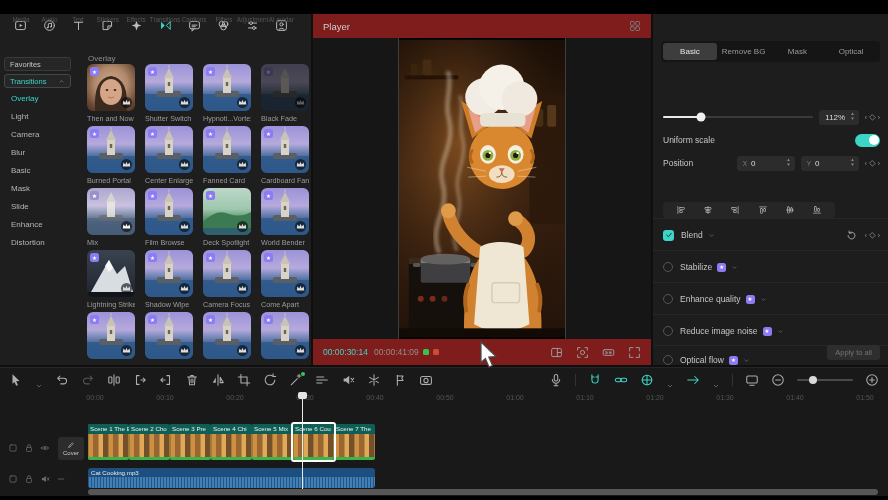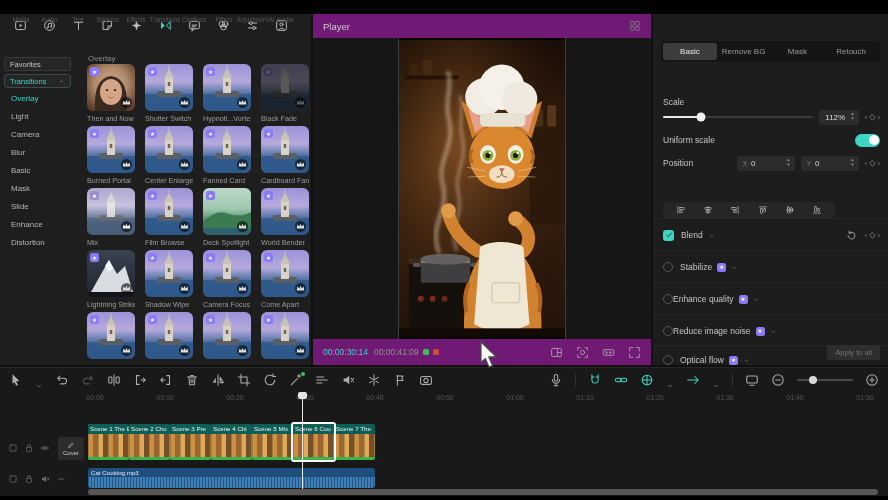--- a/index.html
+++ b/index.html
@@ -3,21 +3,21 @@
 <meta charset="utf-8">
 <style>
   html,body{margin:0;padding:0;background:#000;}
   *{box-sizing:border-box;}
   .stage{position:relative;width:888px;height:500px;background:#000;font-family:"Liberation Sans",sans-serif;overflow:hidden;}
   .bar{position:absolute;left:0;right:0;background:#000;}
   .bar.top{top:0;height:14px;}
   .bar.bottom{bottom:0;height:4px;}
   .app{position:absolute;top:14px;left:0;width:888px;height:482px;background:#0f0f0f;}
   .left-panel{position:absolute;left:0;top:0;width:311px;height:351px;background:#1e1e1e;}
-  .player-panel{position:absolute;left:313px;top:0;width:338px;height:351px;background:#701a75;}
+  .player-panel{position:absolute;left:313px;top:0;width:338px;height:351px;background:#7f1d1d;}
   .inspector{position:absolute;left:653px;top:0;width:235px;height:351px;background:#1d1d1d;}
   .timeline{position:absolute;left:0;top:353px;width:888px;height:129px;background:#191919;}
   .icon{display:inline-flex;}
   .icon svg{width:100%;height:100%;display:block;}
 
   
   .ribbon{position:absolute;top:0;left:0;right:0;height:36px;display:flex;padding:5px 0 0 6px;}
   .ribbon-item{width:29px;display:flex;flex-direction:column;align-items:center;gap:2px;color:#bdbdbd;cursor:default;}
   .ribbon-item .icon{width:13px;height:13px;}
   .ribbon-item .rlabel{font-size:6.6px;white-space:nowrap;transform:scale(.95);}
@@ -792,27 +792,24 @@
             </span>
         </div>
       </div>
     </div>
 
     <div class="inspector">
       <div class="subtab-bar" id="insp-subtabs">
           <span class="subtab active">Basic</span>
           <span class="subtab">Remove BG</span>
           <span class="subtab">Mask</span>
-          <span class="subtab">Retouch</span>
-        </div>
-
-
-      <div class="irow" style="top:82px;height:12px">
-        <span>Scale</span>
-      </div>
+          <span class="subtab">Optical</span>
+        </div>
+
+
       <div class="irow" style="top:95px">
         <div class="slider" id="scale-slider" style="width:150px">
           <div class="fill" id="scale-fill" style="width: 25%;"></div>
             <div class="knob" id="scale-knob" style="left: 25%;"></div>
         </div>
         <span class="grow"></span>
         <div class="numbox">
           <span>112%</span>
           <span class="stepper">
               <span>▲</span>
@@ -944,31 +941,31 @@
             <span style="margin-left:7px">Stabilize</span>
             <span class="vip-badge">★</span>
             <span class="caret-s icon">
               <svg viewBox="0 0 16 16" fill="none" stroke="currentColor" stroke-width="1.2" stroke-linecap="round" stroke-linejoin="round">
                 <path d="M4.5 6.5 L8 10 L11.5 6.5"></path>
               </svg>
             </span>
           </div>
           <div class="irow" style="top:277px">
             <span class="chk"></span>
-            <span style="">Enhance quality</span>
+            <span style="margin-left:7px">Enhance quality</span>
             <span class="vip-badge">★</span>
             <span class="caret-s icon">
               <svg viewBox="0 0 16 16" fill="none" stroke="currentColor" stroke-width="1.2" stroke-linecap="round" stroke-linejoin="round">
                 <path d="M4.5 6.5 L8 10 L11.5 6.5"></path>
               </svg>
             </span>
           </div>
           <div class="irow" style="top:309px">
             <span class="chk"></span>
-            <span style="margin-left:0">Reduce image noise</span>
+            <span style="margin-left:7px">Reduce image noise</span>
             <span class="vip-badge">★</span>
             <span class="caret-s icon">
               <svg viewBox="0 0 16 16" fill="none" stroke="currentColor" stroke-width="1.2" stroke-linecap="round" stroke-linejoin="round">
                 <path d="M4.5 6.5 L8 10 L11.5 6.5"></path>
               </svg>
             </span>
           </div>
           <div class="irow" style="top:338px">
             <span class="chk"></span>
             <span style="margin-left:7px">Optical flow</span>

